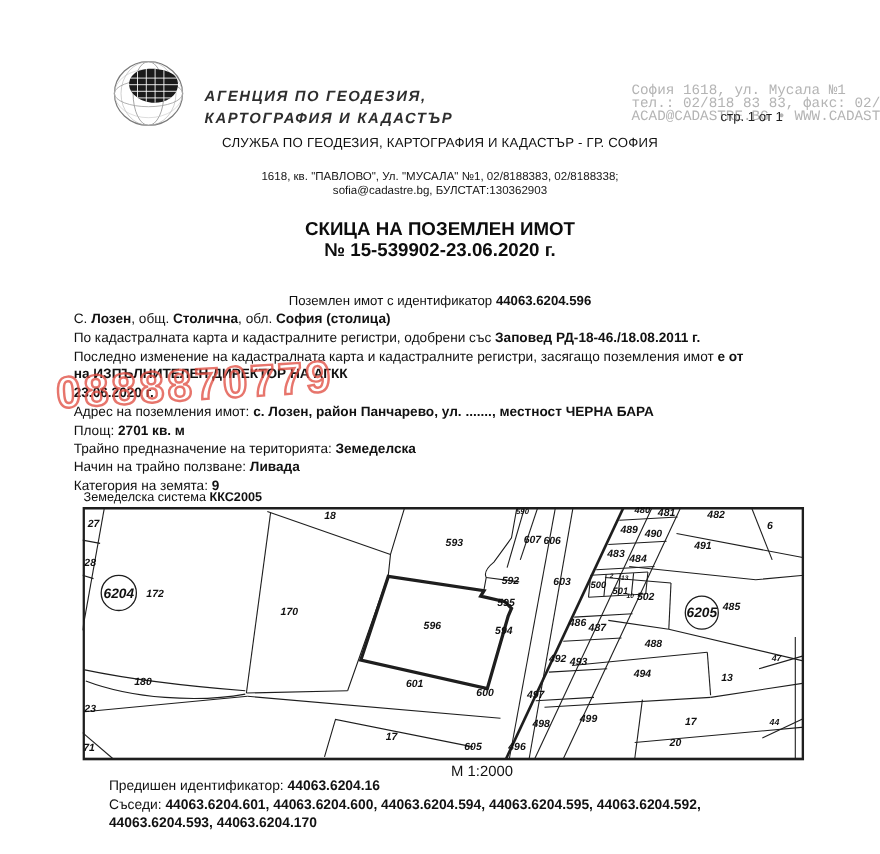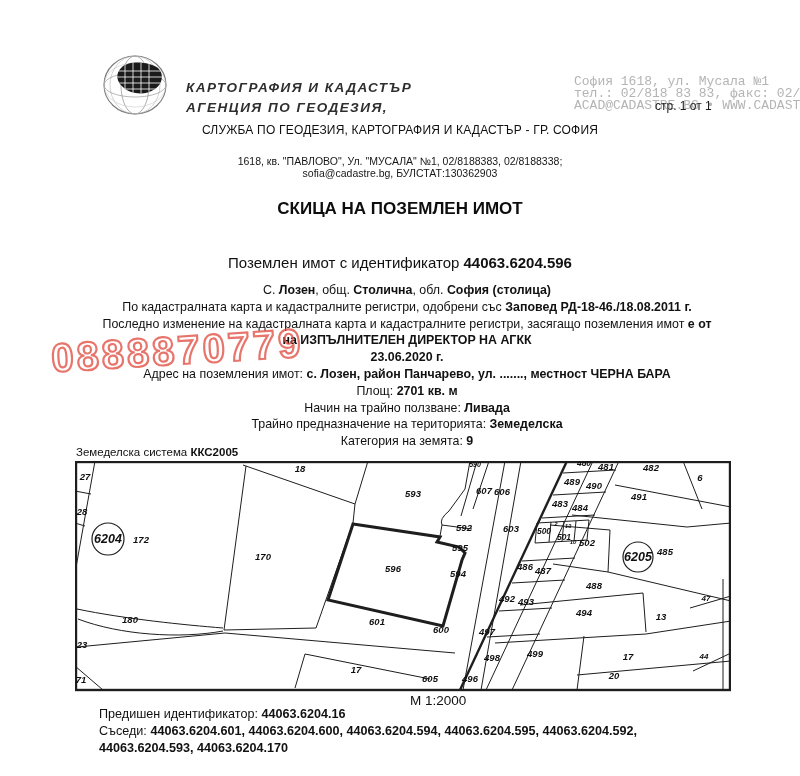--- a/index.html
+++ b/index.html
@@ -8,23 +8,23 @@
   .abs{position:absolute;}
   .center{left:0;width:800px;text-align:center;}
   
   .brand{left:186px;top:78px;font-weight:bold;font-style:italic;letter-spacing:1.5px;
          font-size:13.5px;line-height:20px;color:#2e2e2e;white-space:nowrap;}
   .contact{left:574px;top:76px;width:245px;font-size:13px;line-height:12px;color:#b4b4b4;white-space:nowrap;font-family:Liberation Mono, monospace;}
   .pageind{left:655px;top:99px;font-size:12px;color:#1c1c1c;}
   .office-title{top:123px;font-size:12px;letter-spacing:0.2px;color:#101010;}
   .office-line{font-size:10.5px;color:#161616;}
   .title{font-size:17px;font-weight:bold;color:#0d0d0d;}
-  .subtitle{top:254px;font-size:15px;}
+  .subtitle{top:266px;font-size:12px;}
   .body-block{left:67px;top:282px;width:680px;font-size:12.4px;line-height:16.8px;}
-  .body-block div{white-space:nowrap;text-align:center;}
+  .body-block div{white-space:nowrap;}
   .coordsys{left:76px;top:446px;font-size:11.5px;}
   .footer-block{left:67px;top:706px;width:700px;font-size:12.6px;line-height:17.2px;margin-left:32px;}
   .scale{left:410px;top:693px;font-size:13.5px;font-weight:normal;}
   .watermark{left:50px;top:336px;font-size:40px;font-weight:bold;letter-spacing:3px;
              color:transparent;-webkit-text-stroke:2.2px rgba(224,78,66,0.78);
              transform:rotate(-3.5deg);transform-origin:left top;white-space:nowrap;}
   .map-wrap{left:75px;top:461px;width:656px;height:231px;}
   b{font-weight:bold;}
 </style>
 </head>
@@ -50,49 +50,50 @@
           <line x1="14" y1="35" x2="66" y2="35"></line>
         <line x1="25" y1="4" x2="25" y2="44"></line>
           <line x1="33" y1="4" x2="33" y2="44"></line>
         <line x1="41" y1="4" x2="41" y2="44"></line>
           <line x1="49" y1="4" x2="49" y2="44"></line>
       </g>
     </g>
   </svg>
 
   <div class="abs brand">
+    <div>АГЕНЦИЯ ПО ГЕОДЕЗИЯ,</div>
     <div>КАРТОГРАФИЯ И КАДАСТЪР</div>
-    <div>АГЕНЦИЯ ПО ГЕОДЕЗИЯ,</div>
   </div>
 
   <div class="abs contact">
     <div>София 1618, ул. Мусала №1</div>
     <div>тел.: 02/818 83 83, факс: 02/955 53 33</div>
     <div>ACAD@CADASTRE.BG • WWW.CADASTRE.BG</div>
   </div>
   <div class="abs pageind">стр. 1 от 1</div>
 
   <div class="abs center office-title">СЛУЖБА ПО ГЕОДЕЗИЯ, КАРТОГРАФИЯ И КАДАСТЪР - ГР. СОФИЯ</div>
   <div class="abs center office-line" style="top:155px">1618, кв. "ПАВЛОВО", Ул. "МУСАЛА" №1, 02/8188383, 02/8188338;</div>
   <div class="abs center office-line" style="top:167px">sofia@cadastre.bg, БУЛСТАТ:130362903</div>
 
   <div class="abs center title" style="top:199px">СКИЦА НА ПОЗЕМЛЕН ИМОТ</div>
+  <div class="abs center title" style="top:218px">№ 15-539902-23.06.2020 г.</div>
 
   <div class="abs center subtitle"><span>Поземлен имот с  идентификатор </span><b>44063.6204.596</b><span></span></div>
 
   <div class="abs body-block" id="body-block">
       <div><span>С. </span><b>Лозен</b><span>, общ. </span><b>Столична</b><span>, обл. </span><b>София (столица)</b><span></span></div>
       <div><span>По кадастралната карта и кадастралните регистри, одобрени със </span><b>Заповед РД-18-46./18.08.2011 г.</b><span></span></div>
       <div><span>Последно изменение на кадастралната карта и кадастралните регистри, засягащо поземления имот </span><b>е от</b><span></span></div>
       <div><span></span><b>на ИЗПЪЛНИТЕЛЕН ДИРЕКТОР НА АГКК</b><span></span></div>
       <div><span></span><b>23.06.2020 г.</b><span></span></div>
       <div><span>Адрес на поземления имот: </span><b>с. Лозен, район Панчарево, ул. ......., местност ЧЕРНА БАРА</b><span></span></div>
       <div><span>Площ: </span><b>2701 кв. м</b><span></span></div>
+      <div><span>Трайно предназначение на територията: </span><b>Земеделска</b><span></span></div>
       <div><span>Начин на трайно ползване: </span><b>Ливада</b><span></span></div>
-      <div><span>Трайно предназначение на територията: </span><b>Земеделска</b><span></span></div>
       <div><span>Категория на земята: </span><b>9</b><span></span></div>
     </div>
 
   <div class="abs watermark">0888870779</div>
 
   <div class="abs coordsys"><span>Земеделска система </span><b>ККС2005</b><span></span></div>
 
   <svg id="map-svg" class="abs map-wrap" viewBox="0 0 656 231">
     <g fill="none" stroke="#1e1e1e" stroke-width="1">
       <rect x="1" y="1" width="654" height="228" stroke-width="2.4"></rect>

